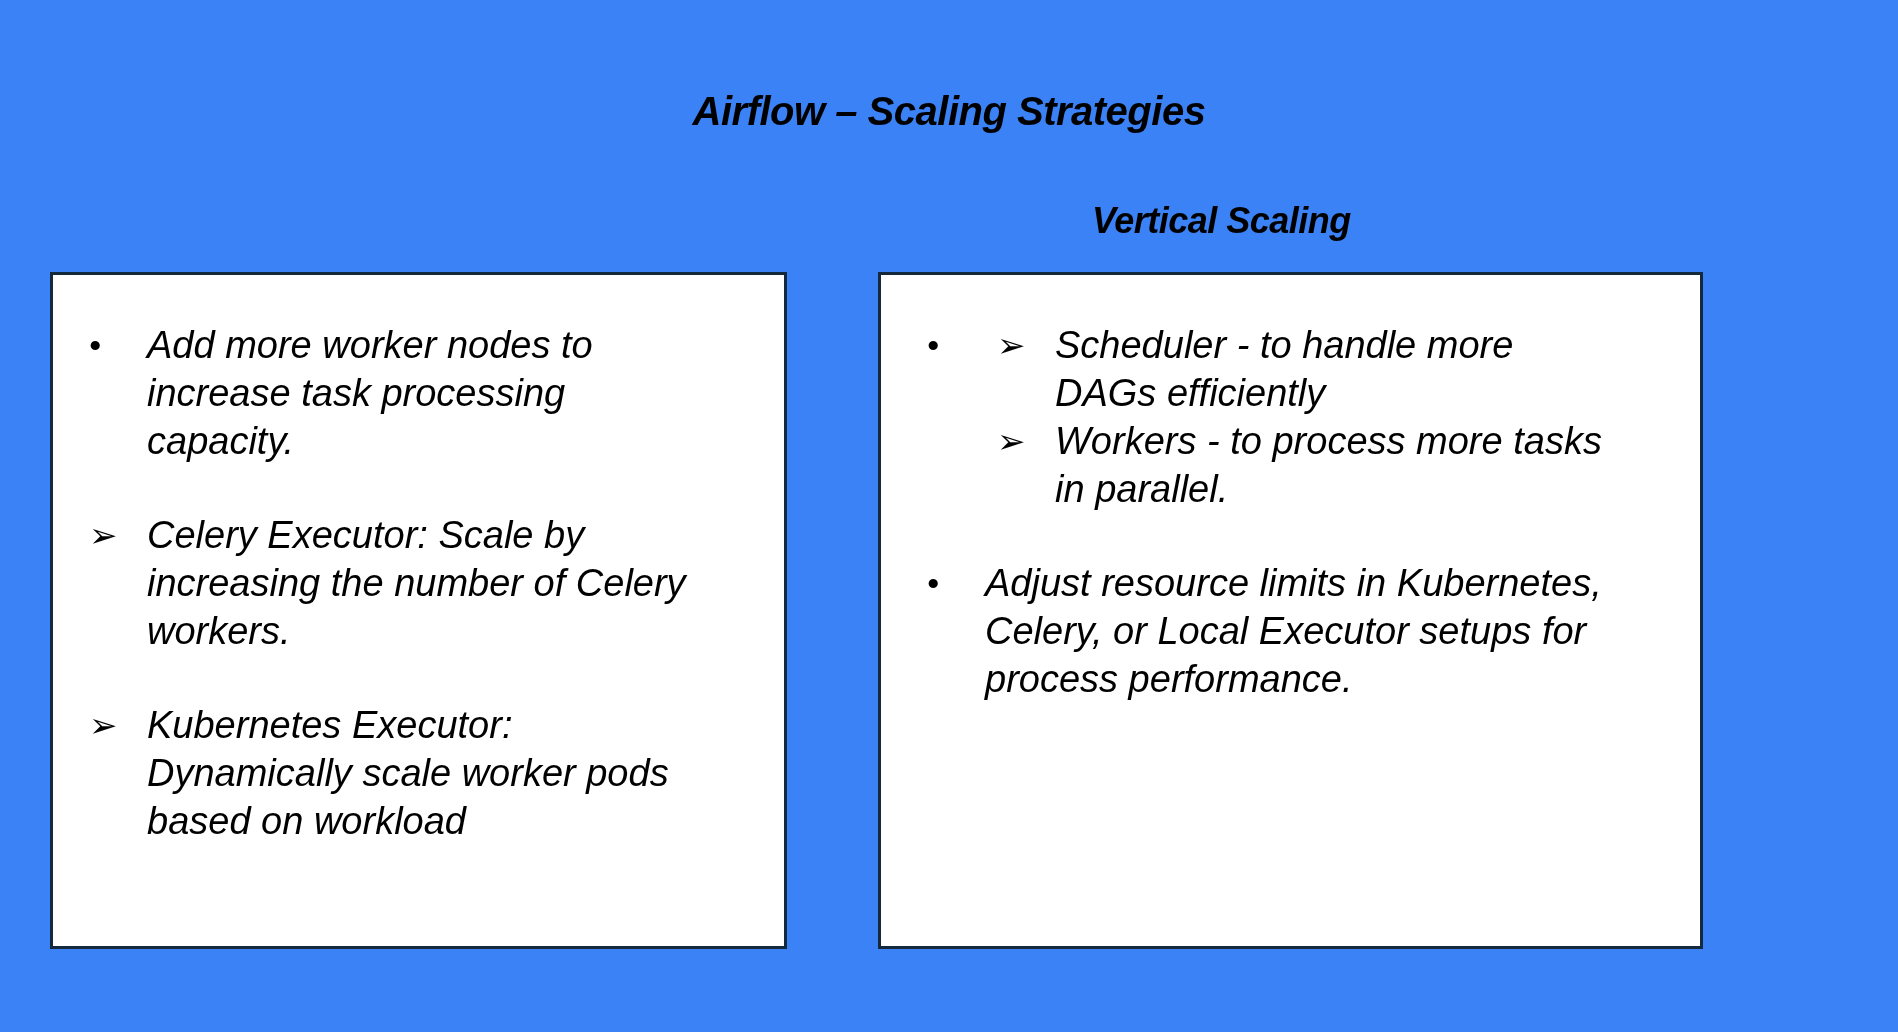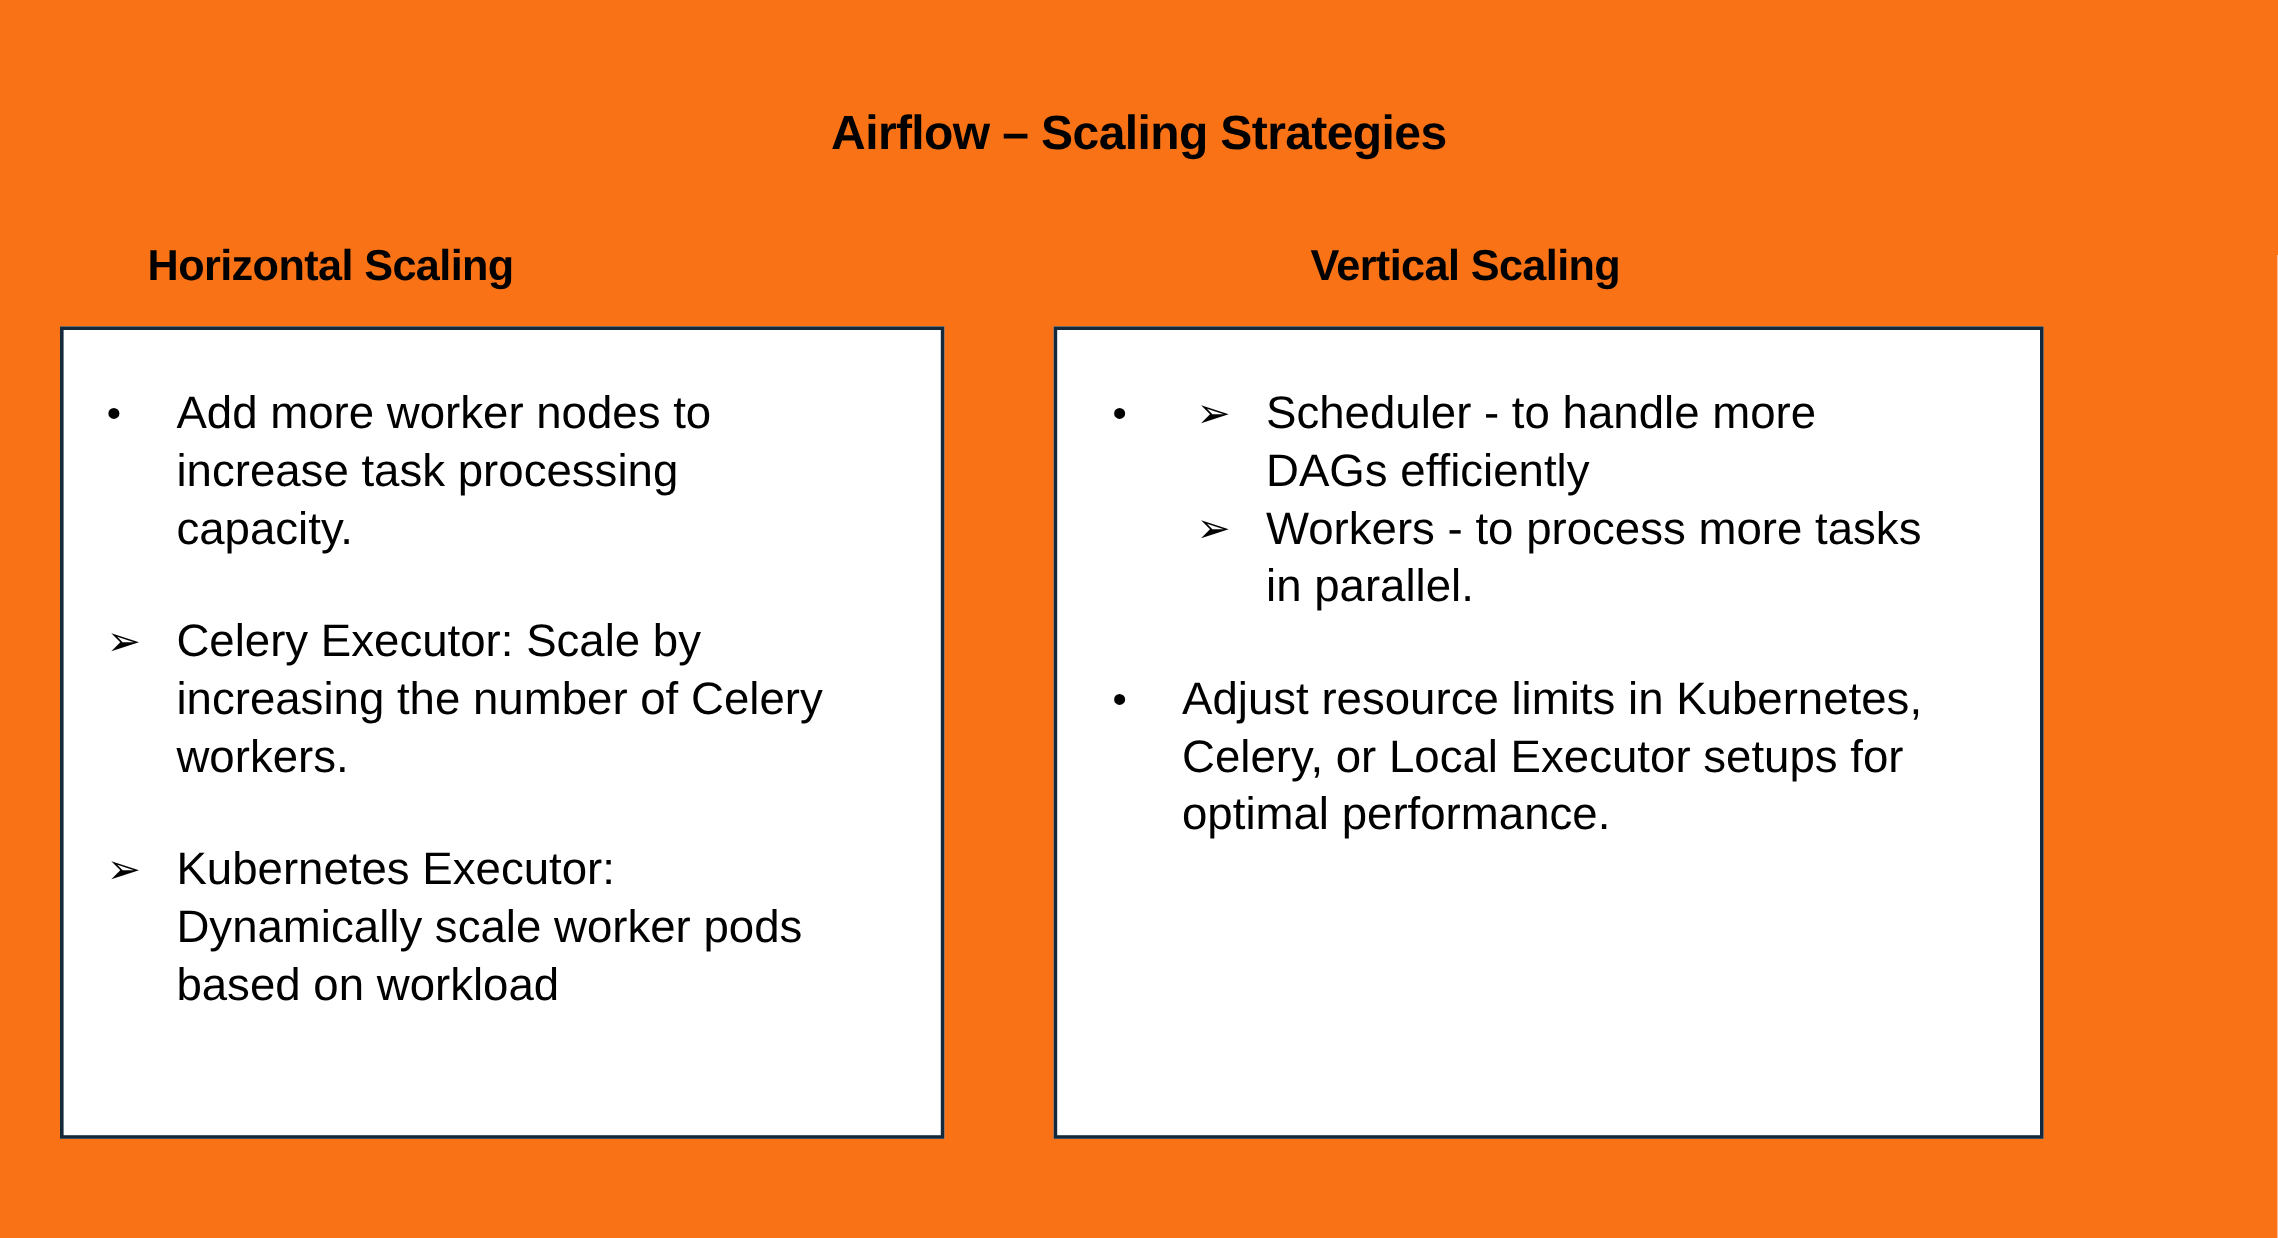--- a/index.html
+++ b/index.html
@@ -4,24 +4,25 @@
 <style>
   html, body {
     margin: 0;
     padding: 0;
     background: #ffffff;
   }
   .slide {
     position: relative;
     width: 1898px;
     height: 1032px;
-    background: #f97316;
+    background: #3b82f6;
     overflow: hidden;
     font-family: "Liberation Sans", sans-serif;
     color: #000000;
+    font-style: italic;
   }
   .title {
     position: absolute;
     top: 89px;
     left: 0;
     width: 100%;
     margin: 0;
     text-align: center;
     font-size: 40px;
     font-weight: 700;
@@ -84,21 +85,20 @@
     white-space: pre-line;
   }
 </style>
 </head>
 <body>
 
 <div class="slide">
 
   <h1 class="title">Airflow – Scaling Strategies</h1>
 
-  <h2 class="col-heading h-left">Horizontal Scaling</h2>
   <h2 class="col-heading h-right">Vertical Scaling</h2>
 
   <div class="box box-left">
     <ul class="list">
       <li>
         <span class="marker marker-dot">•</span>
         <div class="txt">Add more worker nodes to
 increase task processing
 capacity.</div>
       </li>
@@ -133,18 +133,18 @@
               <div class="txt">Workers - to process more tasks
 in parallel.</div>
             </li>
           </ul>
         </div>
       </li>
       <li>
         <span class="marker marker-dot">•</span>
         <div class="txt">Adjust resource limits in Kubernetes,
 Celery, or Local Executor setups for
-optimal performance.</div>
+process performance.</div>
       </li>
     </ul>
   </div>
 
 </div>
 
 </body></html>

